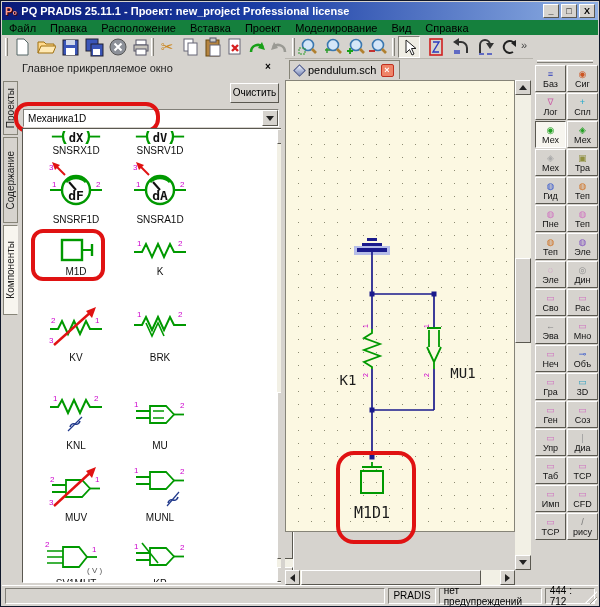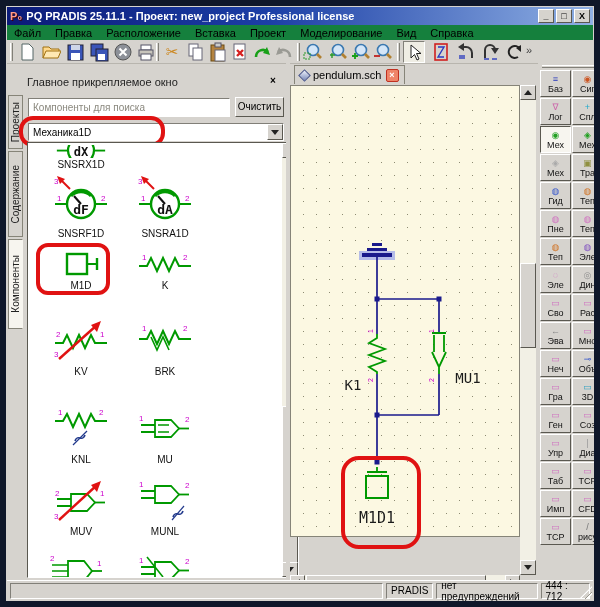--- a/index.html
+++ b/index.html
@@ -1,17 +1,17 @@
 <!DOCTYPE html>
 <html><head>
 <meta charset="utf-8">
 <style>
   * { margin:0; padding:0; box-sizing:border-box; }
   body { font-family:"Liberation Sans", sans-serif; background:#888; }
-  .win { position:relative; width:600px; height:607px; background:#d6d3ce; border:6px solid #0f172a; overflow:hidden; font-size:11px; color:#000; }
+  .win { position:relative; width:600px; height:607px; background:#d6d3ce; border:1px solid #0f172a; overflow:hidden; font-size:11px; color:#000; }
 
   
   .titlebar { position:absolute; left:1px; top:1px; right:1px; height:18px;
     background:linear-gradient(90deg,#0a1a78 0%,#1c3fa6 45%,#8fb0e4 100%);
     display:flex; align-items:center; padding:0 3px; }
   .appicon { color:#ff9c8c; font-weight:bold; font-size:11px; margin-right:4px; text-shadow:1px 1px 0 #400; }
   .title-text { color:#fff; font-weight:bold; font-size:11px; white-space:nowrap; }
   .winbtns { margin-left:auto; display:flex; gap:2px; }
   .winbtn { width:16px; height:14px; background:#d6d3ce; border:1px solid; border-color:#fff #5a5850 #5a5850 #fff;
     font-size:9px; font-weight:bold; text-align:center; line-height:12px; }
@@ -22,21 +22,21 @@
 
   
   .toolbar { position:absolute; left:1px; top:34px; right:1px; height:24px; background:#d6d3ce; border-bottom:1px solid #b8b5ae; }
   .tgrip { position:absolute; top:3px; width:3px; height:18px; border-left:1px solid #fff; border-right:1px solid #817f78; }
   .tbtn { position:absolute; top:1px; width:22px; height:22px; display:flex; align-items:center; justify-content:center; }
   .tbtn.active { background:#efede4; border:1px solid; border-color:#817f78 #fff #fff #817f78; }
   .tbtn svg { display:block; }
   .toverflow { position:absolute; top:4px; font-size:11px; color:#444; }
 
   
-  .lpanel { position:absolute; left:1px; top:57px; width:279px; bottom:21px; background:#d6d3ce;margin-top:9px; }
+  .lpanel { position:absolute; left:1px; top:57px; width:279px; bottom:21px; background:#d6d3ce; }
   .lp-header { position:absolute; left:2px; top:1px; right:2px; height:17px; display:flex; align-items:center; }
   .lp-header .t { margin-left:18px; color:#222; }
   .lp-close { margin-left:auto; margin-right:4px; width:14px; height:13px; text-align:center; line-height:11px; font-size:10px; font-weight:bold; }
   .vtabs { position:absolute; left:1px; top:21px; width:16px; bottom:2px; }
   .vtab { position:absolute; left:0; width:15px; background:#d6d3ce; border:1px solid #868478; border-radius:0 0 0 0;
     display:flex; align-items:center; justify-content:center; }
   .vtab span { writing-mode:vertical-rl; transform:rotate(180deg); font-size:10px; color:#222; }
   .vtab.active { background:#f7f5ef; border-right-color:#f7f5ef; }
 
   .search-input { position:absolute; left:21px; top:26px; width:202px; height:19px; border:1px solid; border-color:#817f78 #fff #fff #817f78; padding:0 4px; font-size:10px; font-family:"Liberation Sans",sans-serif; background:#fff; }
@@ -272,21 +272,20 @@
           <span>Проекты</span>
         </div>
       <div class="vtab" style="top:58px;height:86px">
           <span>Содержание</span>
         </div>
       <div class="vtab active" style="top:146px;height:90px">
           <span>Компоненты</span>
         </div>
     </div>
 
-    <input class="search-input" placeholder="Компоненты для поиска" style="">
     <div class="clear-btn">Очистить</div>
 
     <div class="dropdown">
       <span class="val">Механика1D</span>
       <span class="dd-btn">
           <span class="tri-dn"></span>
         </span>
     </div>
     <div class="redring" style="left:12px;top:44px;width:146px;height:31px"></div>
 
@@ -295,20 +294,31 @@
       <div class="cell" style="left:12px;top:2px">
         <div class="clipicon">
             <svg width="56" height="13" viewBox="0 21 56 14">
               <line x1="2" y1="27" x2="14" y2="27" stroke="#009900" stroke-width="2"></line>
               <line x1="42" y1="27" x2="54" y2="27" stroke="#009900" stroke-width="2"></line>
               <circle cx="28" cy="27" r="14" fill="#fff" stroke="#009900" stroke-width="2.4"></circle>
               <text x="28" y="33" text-anchor="middle" font-size="13" font-weight="bold" font-family="DejaVu Sans Mono, monospace" fill="#111">dX</text>
             </svg>
           </div>
         <span class="lbl">SNSRX1D</span>
+      </div>
+      <div class="cell" style="left:96px;top:2px">
+        <div class="clipicon">
+            <svg width="56" height="13" viewBox="0 21 56 14">
+              <line x1="2" y1="27" x2="14" y2="27" stroke="#009900" stroke-width="2"></line>
+              <line x1="42" y1="27" x2="54" y2="27" stroke="#009900" stroke-width="2"></line>
+              <circle cx="28" cy="27" r="14" fill="#fff" stroke="#009900" stroke-width="2.4"></circle>
+              <text x="28" y="33" text-anchor="middle" font-size="13" font-weight="bold" font-family="DejaVu Sans Mono, monospace" fill="#111">dV</text>
+            </svg>
+          </div>
+        <span class="lbl">SNSRV1D</span>
       </div>
 
       <div class="cell" style="left:12px;top:32px">
         <svg width="56" height="50">
             <line x1="2" y1="29" x2="14" y2="29" stroke="#009900" stroke-width="2"></line>
             <line x1="42" y1="29" x2="54" y2="29" stroke="#009900" stroke-width="2"></line>
             <circle cx="28" cy="29" r="14" fill="#fff" stroke="#009900" stroke-width="2.4"></circle>
             <path d="M18 21 A14 14 0 0 1 38 21" fill="none" stroke="#009900" stroke-width="3"></path>
             <line x1="28" y1="29" x2="21" y2="21" stroke="#111" stroke-width="2"></line>
             <text x="28" y="39" text-anchor="middle" font-size="13" font-weight="bold" font-family="DejaVu Sans Mono, monospace" fill="#111">dF</text>

